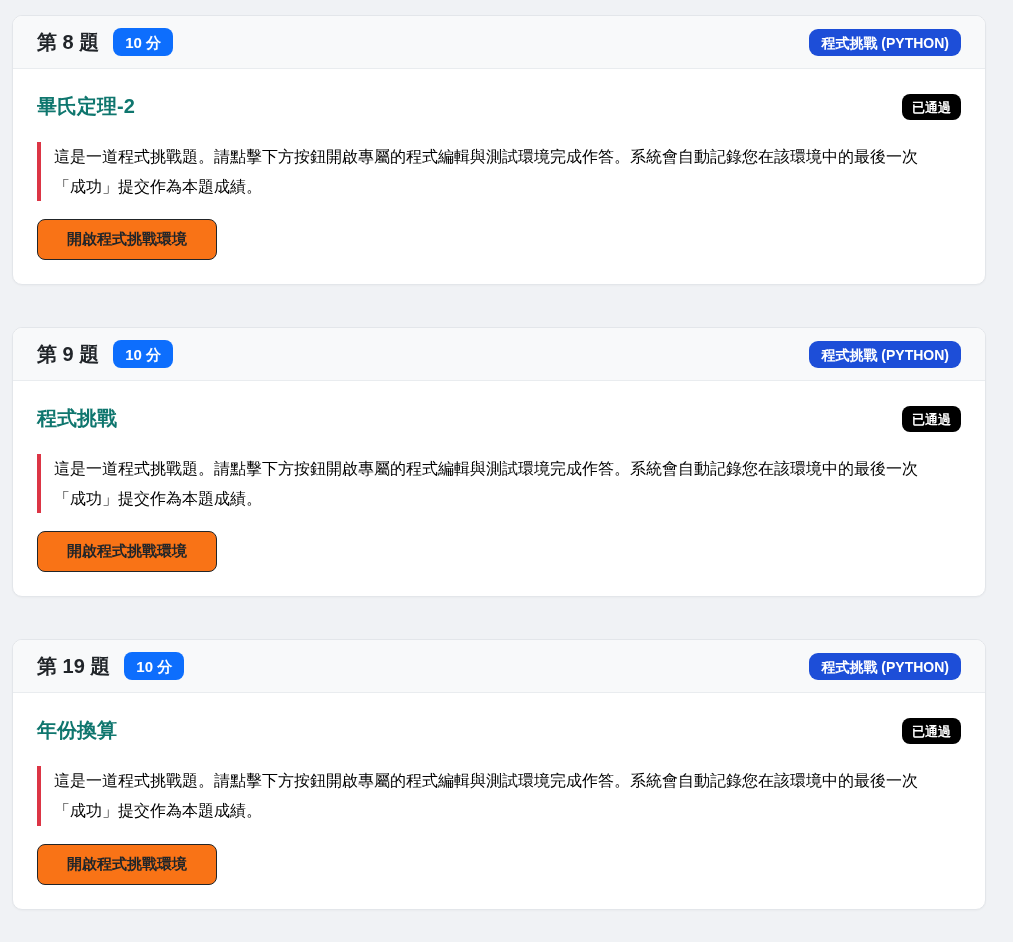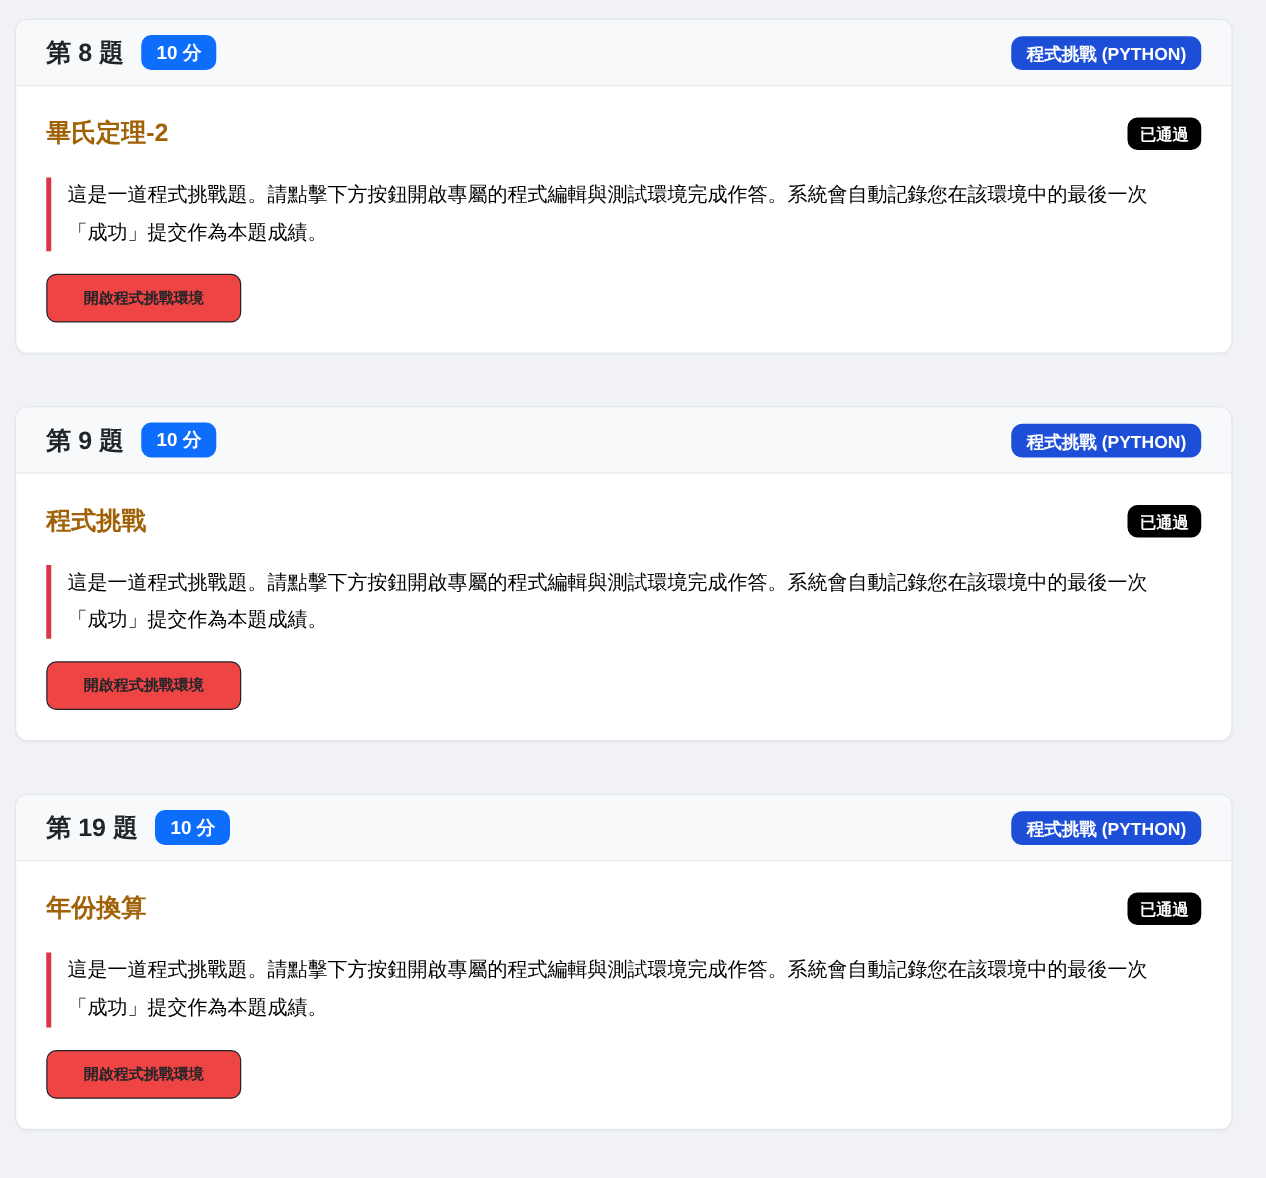--- a/index.html
+++ b/index.html
@@ -71,39 +71,39 @@
   }
   .title-row {
     display: flex;
     justify-content: space-between;
     align-items: center;
     margin-bottom: 22px;
   }
   .question-title {
     font-size: 20px;
     font-weight: bold;
-    color: #a16207;
+    color: #0f766e;
   }
   .instruction-quote {
     border-left: 4px solid #dc3545;
     padding-left: 13px;
     margin: 0 0 18px 0;
     max-width: 912px;
     color: #000000;
     font-size: 16px;
     line-height: 1.85;
   }
   .open-env-button {
     display: inline-block;
-    background: #ef4444;
+    background: #f97316;
     color: #212529;
     border: 1.5px solid #212529;
     border-radius: 8px;
     padding: 10px 29px;
-    font-size: 12px;
+    font-size: 15px;
     font-weight: bold;
     font-family: Liberation Sans, sans-serif;
     cursor: pointer;
   }
 </style>
 </head>
 <body>
 
 <div class="page">
 

